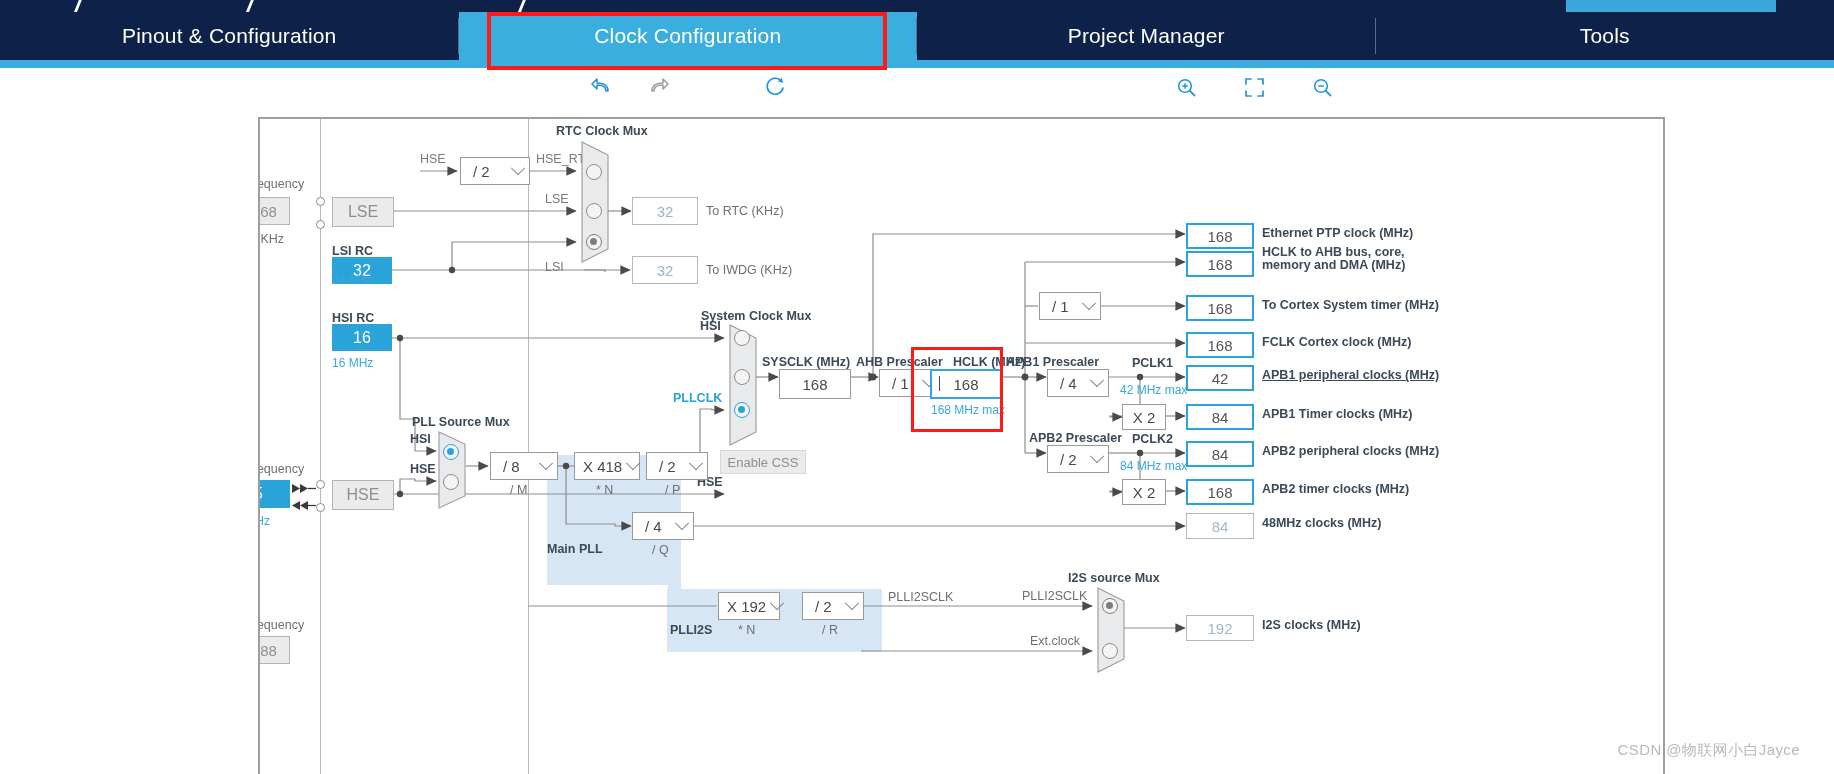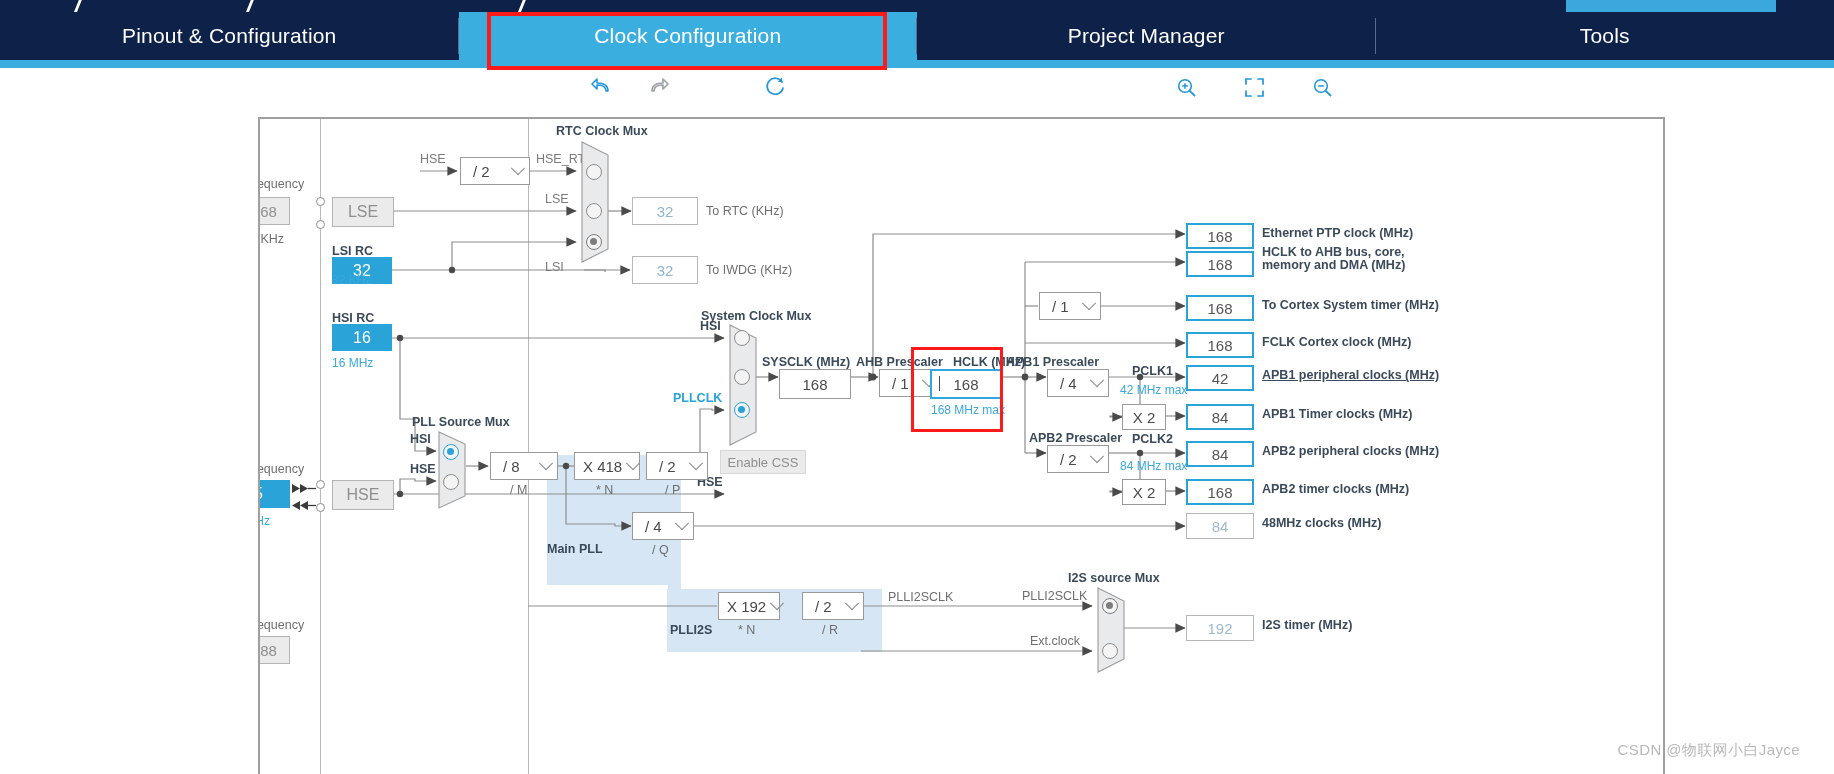--- a/index.html
+++ b/index.html
@@ -399,21 +399,21 @@
     <div class="dd" style="left:779px; top:173px; width:62px; height:28px;">
       <span class="v">/ 1</span>
       <span class="chev"></span>
     </div>
 
     <div class="lbl-dark" style="left:746px; top:236px;">APB1 Prescaler</div>
     <div class="dd" style="left:787px; top:250px; width:62px; height:28px;">
       <span class="v">/ 4</span>
       <span class="chev"></span>
     </div>
-    <div class="lbl-dark" style="left:872px; top:237px;margin-top:8px;">PCLK1</div>
+    <div class="lbl-dark" style="left:872px; top:237px;">PCLK1</div>
     <div class="lbl-blue" style="left:860px; top:264px;">42 MHz max</div>
     <div class="box" style="left:862px; top:285px; width:44px; height:26px;">X 2</div>
 
     <div class="lbl-dark" style="left:769px; top:312px;">APB2 Prescaler</div>
     <div class="dd" style="left:787px; top:326px; width:62px; height:28px;">
       <span class="v">/ 2</span>
       <span class="chev"></span>
     </div>
     <div class="lbl-dark" style="left:872px; top:313px;">PCLK2</div>
     <div class="lbl-blue" style="left:860px; top:340px;">84 MHz max</div>
@@ -501,18 +501,18 @@
     <div class="box outb" style="left:926px; top:322px; width:68px; height:26px;">84</div>
     <div class="lbl-out" style="left:1002px; top:326px;">APB2 peripheral clocks (MHz)</div>
 
     <div class="box outb" style="left:926px; top:360px; width:68px; height:26px;">168</div>
     <div class="lbl-out" style="left:1002px; top:364px;">APB2 timer clocks (MHz)</div>
 
     <div class="box outdim" style="left:926px; top:394px; width:68px; height:26px;">84</div>
     <div class="lbl-out" style="left:1002px; top:398px;">48MHz clocks (MHz)</div>
 
     <div class="box outdim" style="left:926px; top:496px; width:68px; height:26px;">192</div>
-    <div class="lbl-out" style="left:1002px; top:500px;">I2S timer (MHz)</div>
+    <div class="lbl-out" style="left:1002px; top:500px;">I2S clocks (MHz)</div>
 
   </div>
 </div>
 
 <div id="watermark">CSDN @物联网小白Jayce</div>
 
 </body></html>

